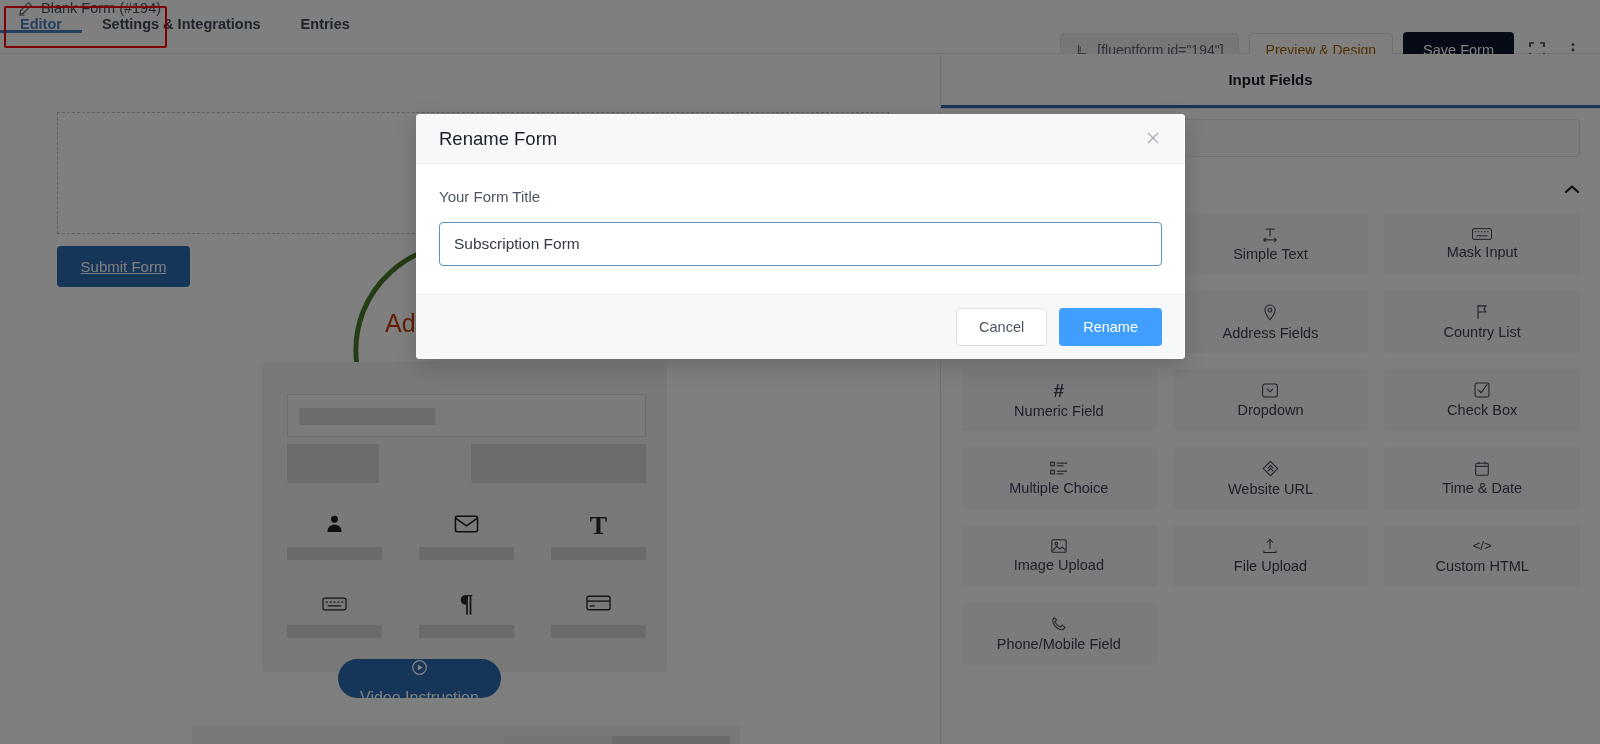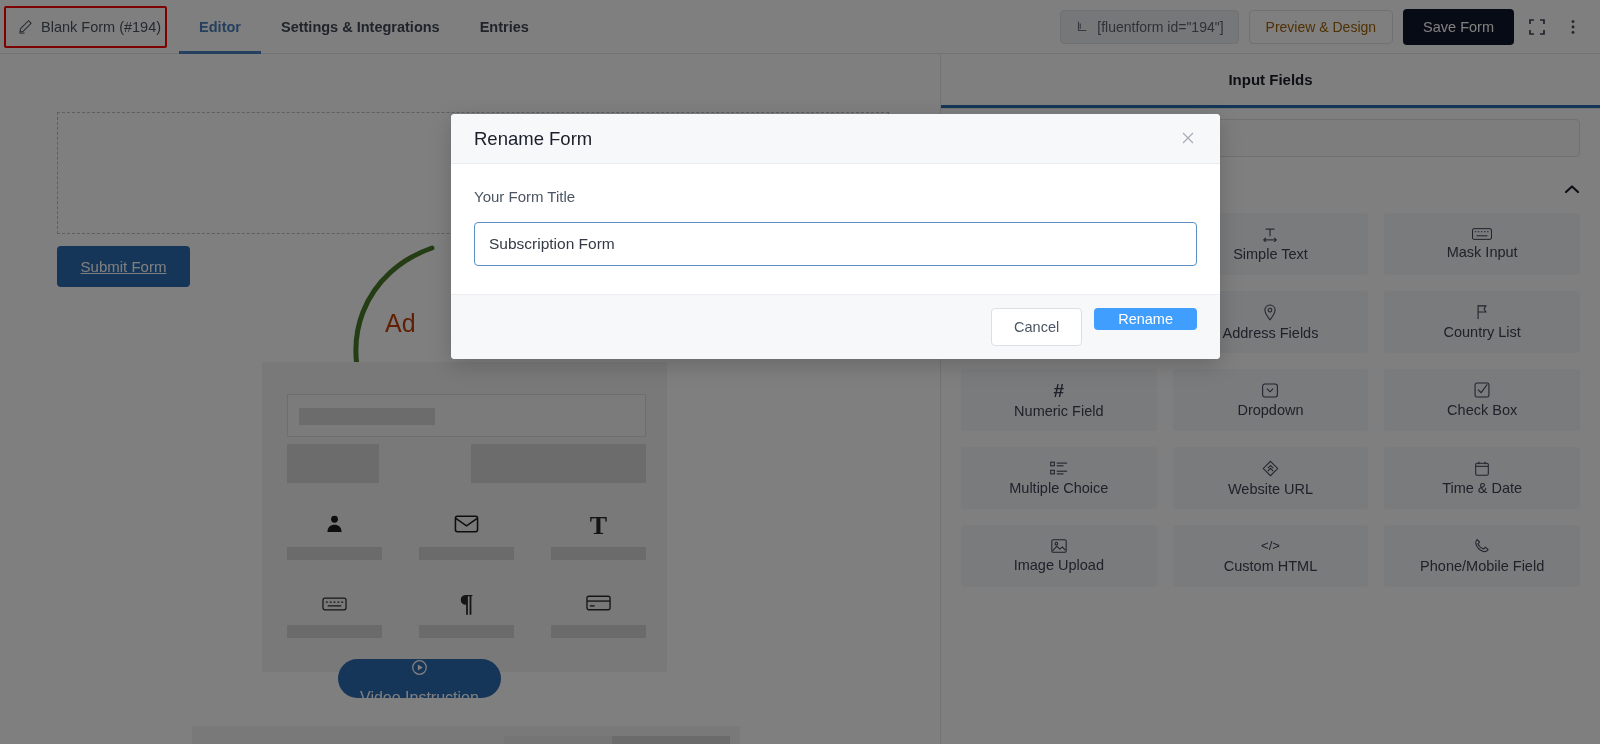--- a/index.html
+++ b/index.html
@@ -19,20 +19,21 @@
 
   
   .header {
     position: absolute;
     top: 0; left: 0;
     width: 1600px; height: 54px;
     background: #ffffff;
     border-bottom: 1px solid #e3e6ea;
     display: flex;
     align-items: stretch;
+    flex-direction: column;
   }
   .form-title-wrap {
     display: flex;
     align-items: center;
     padding: 0 18px;
     gap: 8px;
     min-width: 170px;
   }
   .pencil-icon { width: 15px; height: 15px; display: block; color: #5a6270; }
   .form-title-text {
@@ -298,21 +299,20 @@
   }
   .modal {
     position: absolute;
     left: 416px; top: 114px;
     width: 769px;
     background: #ffffff;
     border-radius: 4px;
     box-shadow: 0 6px 22px rgba(0,0,0,0.18);
     z-index: 60;
     overflow: hidden;
-    margin-left: 35px;
   }
   .modal-header {
     height: 50px;
     background: #f7f8f9;
     border-bottom: 1px solid #e9ebee;
     display: flex;
     align-items: center;
     justify-content: space-between;
     padding: 0 20px 0 23px;
   }
@@ -355,21 +355,21 @@
     padding: 0 22px;
     border: 1px solid #dcdfe4;
     border-radius: 4px;
     background: #ffffff;
     font-size: 14.5px;
     color: #4b5563;
     cursor: pointer;
     font-family: "Liberation Sans", sans-serif;
   }
   .btn-rename {
-    height: 22px;
+    height: 38px;
     padding: 0 24px;
     border: none;
     border-radius: 4px;
     background: #409eff;
     font-size: 14.5px;
     color: #ffffff;
     cursor: pointer;
     font-family: "Liberation Sans", sans-serif;
   }
 </style>
@@ -680,20 +680,30 @@
         <span class="fi-icon">
           <svg viewBox="0 0 18 16" width="16" height="14" fill="none" stroke="#3c4455" stroke-width="1.2">
               <rect x="0.8" y="0.8" width="16.4" height="14.4" rx="1.6"></rect>
               <circle cx="6" cy="5.3" r="1.5"></circle>
               <path d="M1.6 13.5 L6.5 8.3 L10 11.5 L12.8 9 L16.4 13"></path>
             </svg>
         </span>
         <span class="fi-label">Image Upload</span>
       </div>
 
+      <div class="field-item">
+        <span class="fi-icon">
+          <svg viewBox="0 0 16 18" width="14" height="16" fill="none" stroke="#3c4455" stroke-width="1.2">
+              <path d="M8 12.5 V1.5"></path>
+              <path d="M4.5 5 L8 1.5 L11.5 5"></path>
+              <path d="M1 14 V16.5 H15 V14"></path>
+            </svg>
+        </span>
+        <span class="fi-label">File Upload</span>
+      </div>
 
       <div class="field-item">
         <span class="fi-icon" style="font-size:13px; line-height:16px;">&lt;/&gt;</span>
         <span class="fi-label">Custom HTML</span>
       </div>
 
       <div class="field-item">
         <span class="fi-icon">
           <svg viewBox="0 0 18 18" width="16" height="16" fill="none" stroke="#3c4455" stroke-width="1.2">
               <path d="M3.5 1.8 L6.3 4.6 L4.4 6.6 C5.6 9.3 8.2 11.4 11 12.3 L12.8 10.3 L15.8 13.1 C14.3 15 12.4 15.9 10.6 15.3 C6.3 13.9 3 10.3 2 6.1 C1.6 4.4 2.2 3 3.5 1.8 Z"></path>

